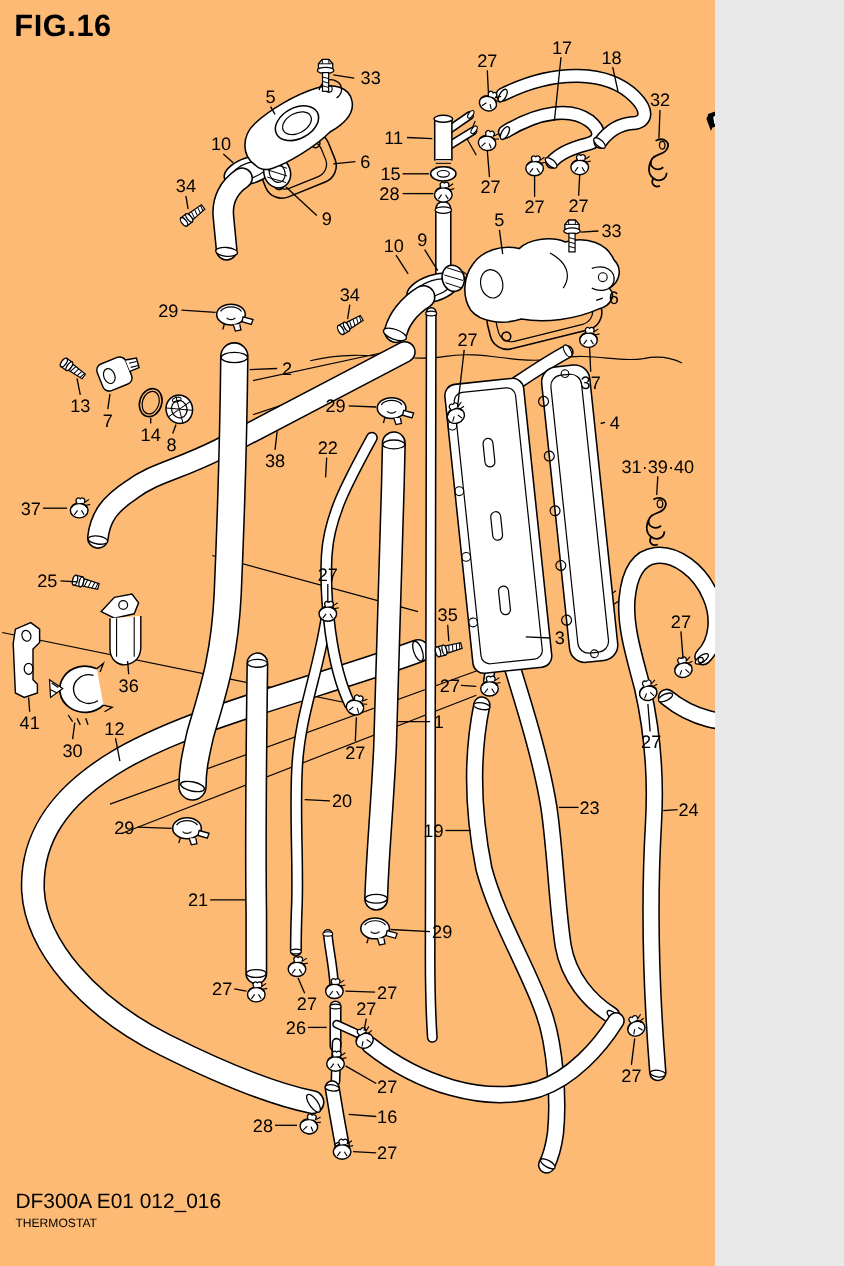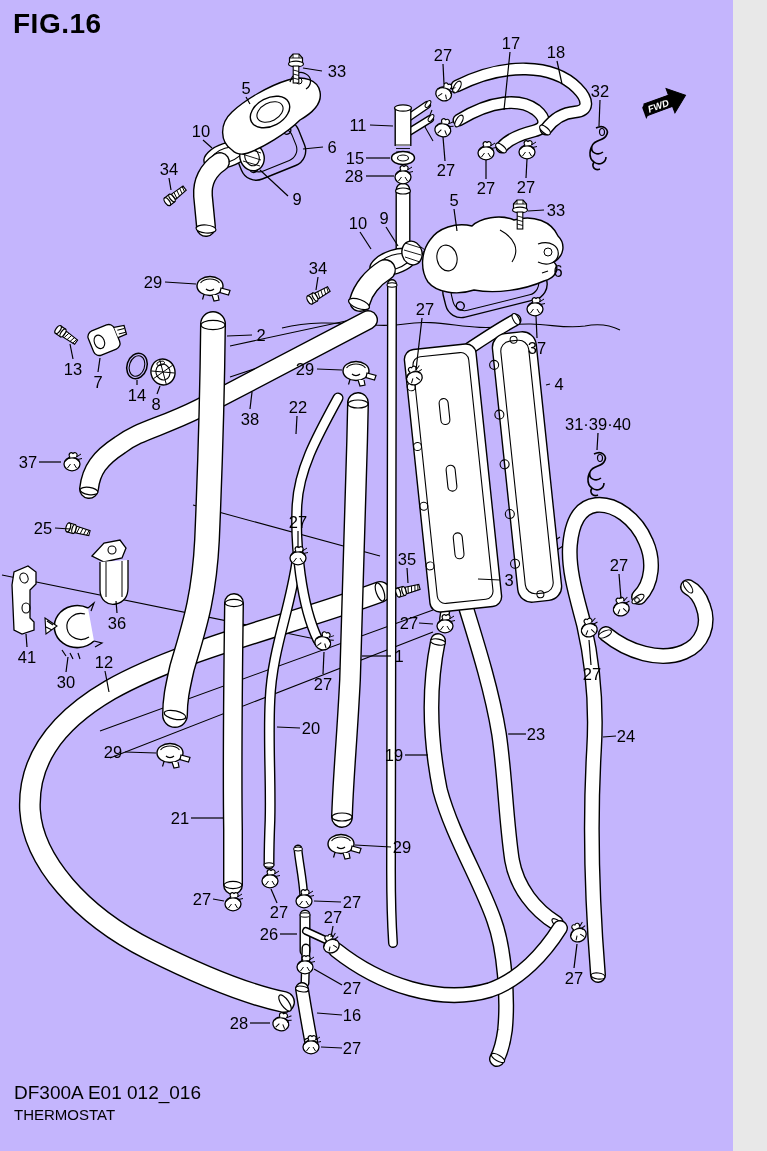--- a/index.html
+++ b/index.html
@@ -1,20 +1,20 @@
 <!DOCTYPE html>
 <html><head>
 <meta charset="utf-8">
 <style>
   html,body{margin:0;padding:0;background:#e8e8e8;}
-  .page{position:relative;width:733px;height:1151px;background:#c4b5fd;overflow:hidden;
+  .page{position:relative;width:650px;height:1151px;background:#fdba74;overflow:hidden;
         font-family:"Liberation Sans","DejaVu Sans",sans-serif;color:#000;}
   .fig-title{position:absolute;left:13px;top:8px;font-size:28px;font-weight:bold;letter-spacing:0.5px;}
   .footer-code{position:absolute;left:14px;top:1082px;font-size:19px;}
-  .footer-name{position:absolute;left:14px;top:1106px;font-size:15px;}
+  .footer-name{position:absolute;left:14px;top:1106px;font-size:11px;}
   .page-letter{position:absolute;left:744px;top:1115px;font-size:16px;}
   svg{position:absolute;left:0;top:0;}
   svg text.callout{font-family:"Liberation Sans","DejaVu Sans",sans-serif;font-size:16.5px;fill:#000;}
 </style>
 </head>
 <body>
 
 <div class="page">
   <div class="fig-title">FIG.16</div>
 

